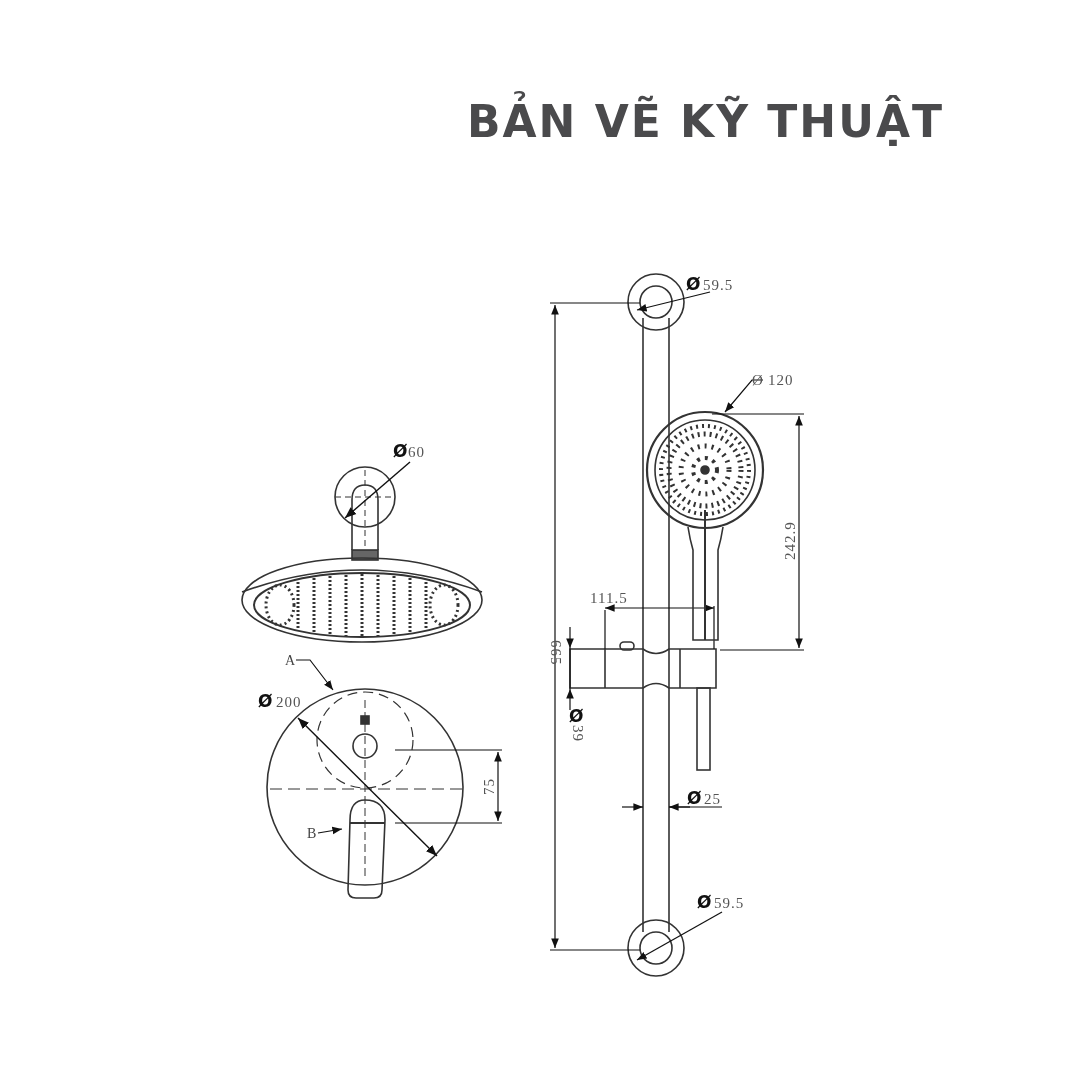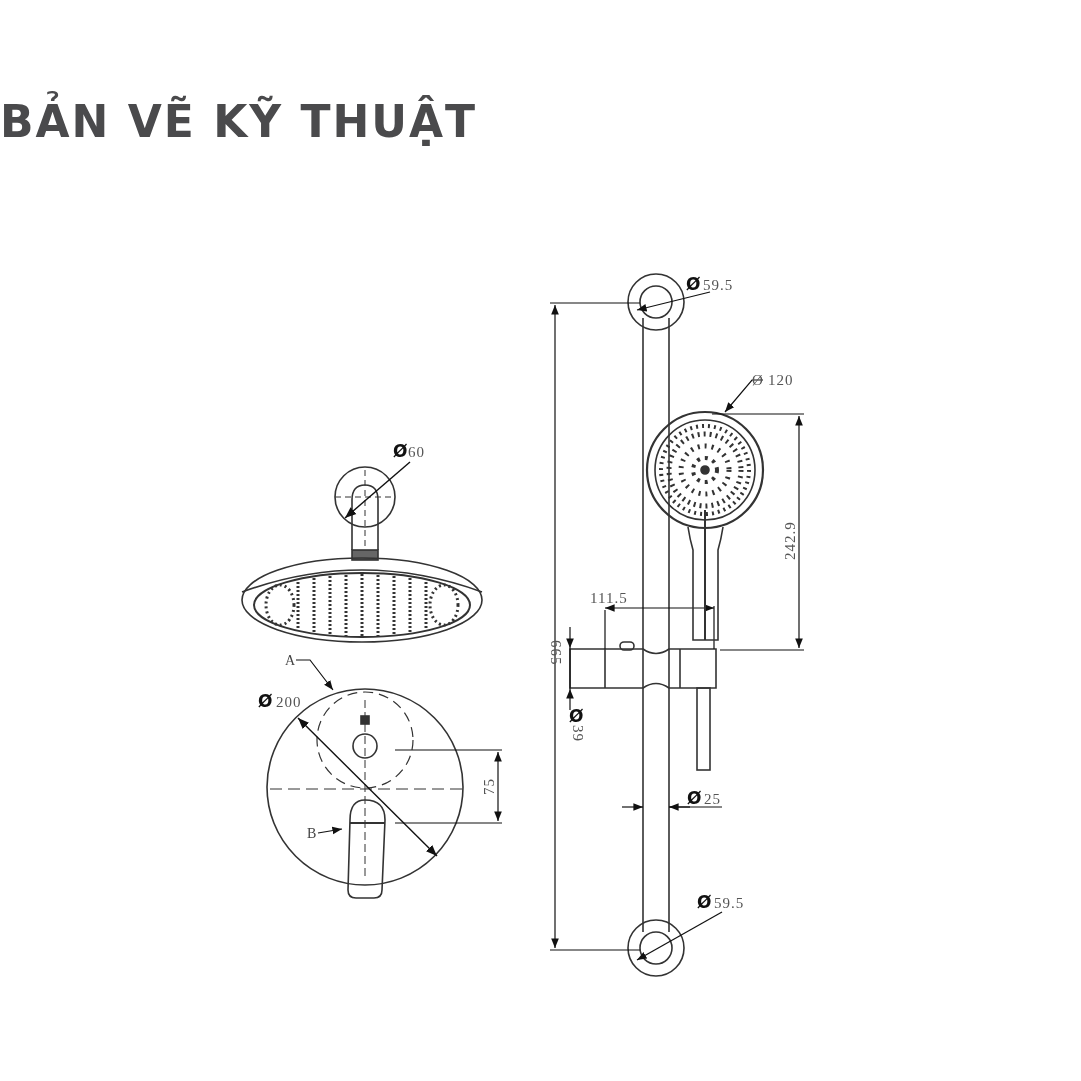--- a/index.html
+++ b/index.html
@@ -1,18 +1,18 @@
 <!DOCTYPE html>
 <html><head>
 <meta charset="utf-8">
 <style>
   html, body { margin: 0; padding: 0; background: #ffffff; }
   body { width: 1081px; height: 1081px; position: relative; overflow: hidden; }
   .title {
-    position: absolute; left: 0; top: 96px; width: 944px; text-align: left;
+    position: absolute; left: 0; top: 96px; width: 944px; text-align: right;
     font-family: "DejaVu Sans", sans-serif; font-weight: bold; font-size: 44px;
     letter-spacing: 2px; color: #4a4a4c;
   }
   svg.drawing { position: absolute; left: 0; top: 0; }
   .dim { font-family: "Liberation Serif", serif; font-size: 15px; fill: #555; letter-spacing: 1px; }
   .phi { font-family: "DejaVu Sans", sans-serif; font-weight: bold; font-size: 17px; fill: #111; }
   .lbl { font-family: "Liberation Serif", serif; font-size: 14px; fill: #444; }
 </style>
 </head>
 <body>

